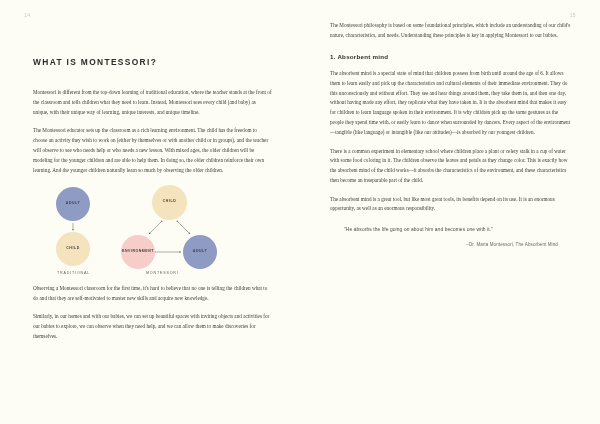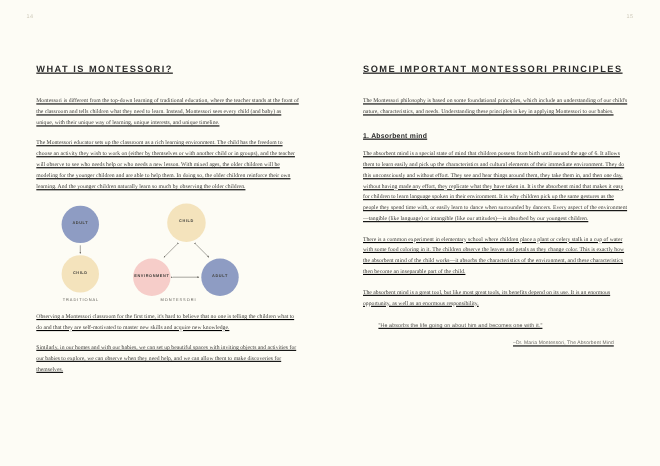--- a/index.html
+++ b/index.html
@@ -19,21 +19,20 @@
     height: 424px;
     background: #fdfcf5;
     display: flex;
   }
   .page {
     position: relative;
     width: 300px;
     height: 368px;
     box-sizing: border-box;
     background: #fdfcf5;
-    text-decoration: underline;
   }
   .page-left  { padding: 0 28px 0 33px; }
   .page-right { padding: 0 28px 0 30px; }
 
   .folio {
     position: absolute;
     top: 12px;
     font-family: "Liberation Sans", sans-serif;
     font-size: 5px;
     letter-spacing: 0.4px;
@@ -208,21 +207,20 @@
     </div>
 
     <p class="body">Observing a Montessori classroom for the first time, it's hard to believe that no one is telling the children what to do and that they are self-motivated to master new skills and acquire new knowledge.</p>
     <p class="body">Similarly, in our homes and with our babies, we can set up beautiful spaces with inviting objects and activities for our babies to explore, we can observe when they need help, and we can allow them to make discoveries for themselves.</p>
   </div>
 
   <div class="page page-right">
 
     <div class="folio folio-right">15</div>
 
-    <h1 class="section-title">SOME IMPORTANT MONTESSORI PRINCIPLES</h1>
 
     <p class="body intro">The Montessori philosophy is based on some foundational principles, which include an understanding of our child's nature, characteristics, and needs. Understanding these principles is key in applying Montessori to our babies.</p>
 
     <h2 class="sub-title">1. Absorbent mind</h2>
 
     <p class="body">The absorbent mind is a special state of mind that children possess from birth until around the age of 6. It allows them to learn easily and pick up the characteristics and cultural elements of their immediate environment. They do this unconsciously and without effort. They see and hear things around them, they take them in, and then one day, without having made any effort, they replicate what they have taken in. It is the absorbent mind that makes it easy for children to learn language spoken in their environment. It is why children pick up the same gestures as the people they spend time with, or easily learn to dance when surrounded by dancers. Every aspect of the environment—tangible (like language) or intangible (like our attitudes)—is absorbed by our youngest children.</p>
     <p class="body">There is a common experiment in elementary school where children place a plant or celery stalk in a cup of water with some food coloring in it. The children observe the leaves and petals as they change color. This is exactly how the absorbent mind of the child works—it absorbs the characteristics of the environment, and these characteristics then become an inseparable part of the child.</p>
     <p class="body">The absorbent mind is a great tool, but like most great tools, its benefits depend on its use. It is an enormous opportunity, as well as an enormous responsibility.</p>
 
     <div class="quote-block">

